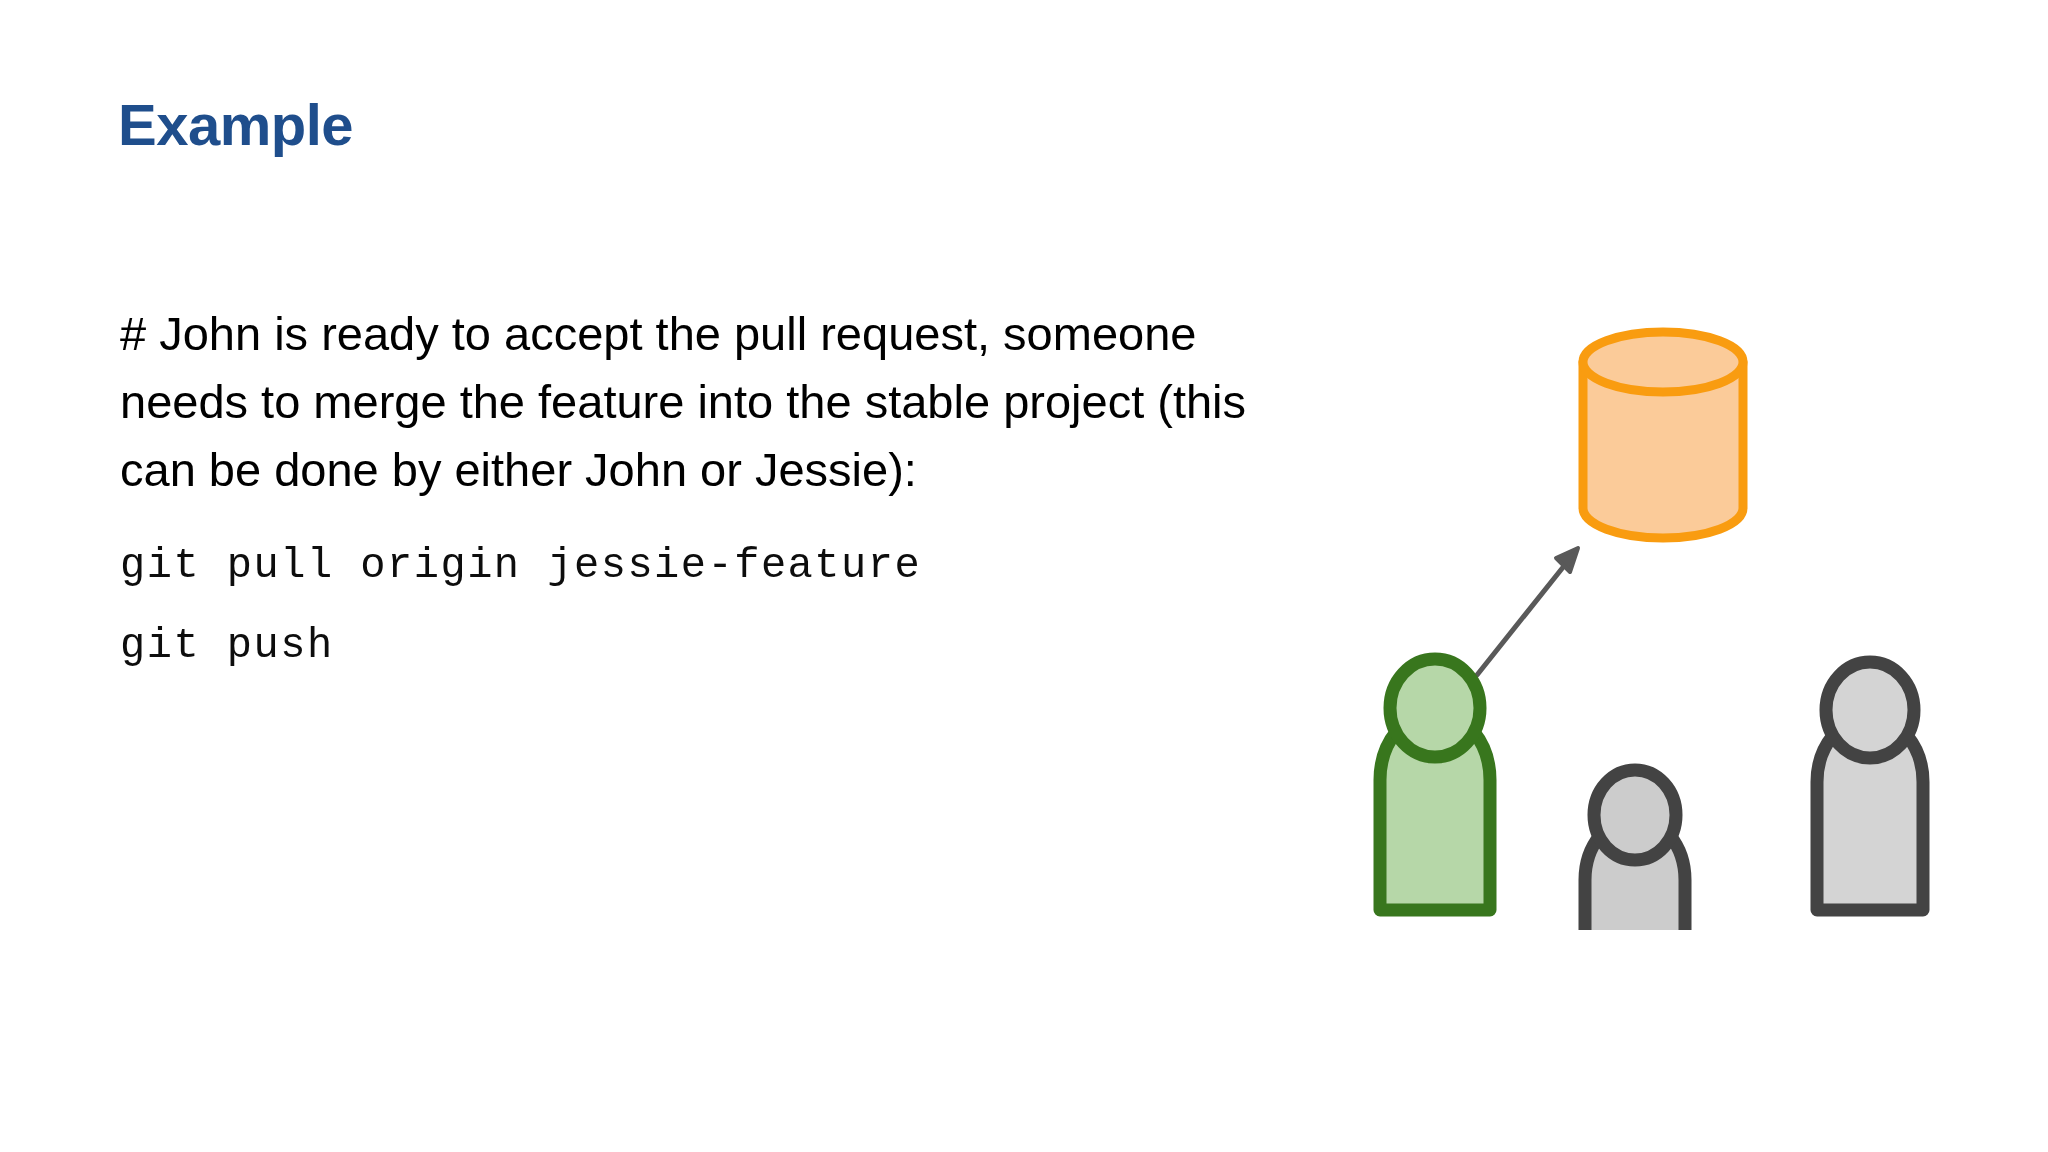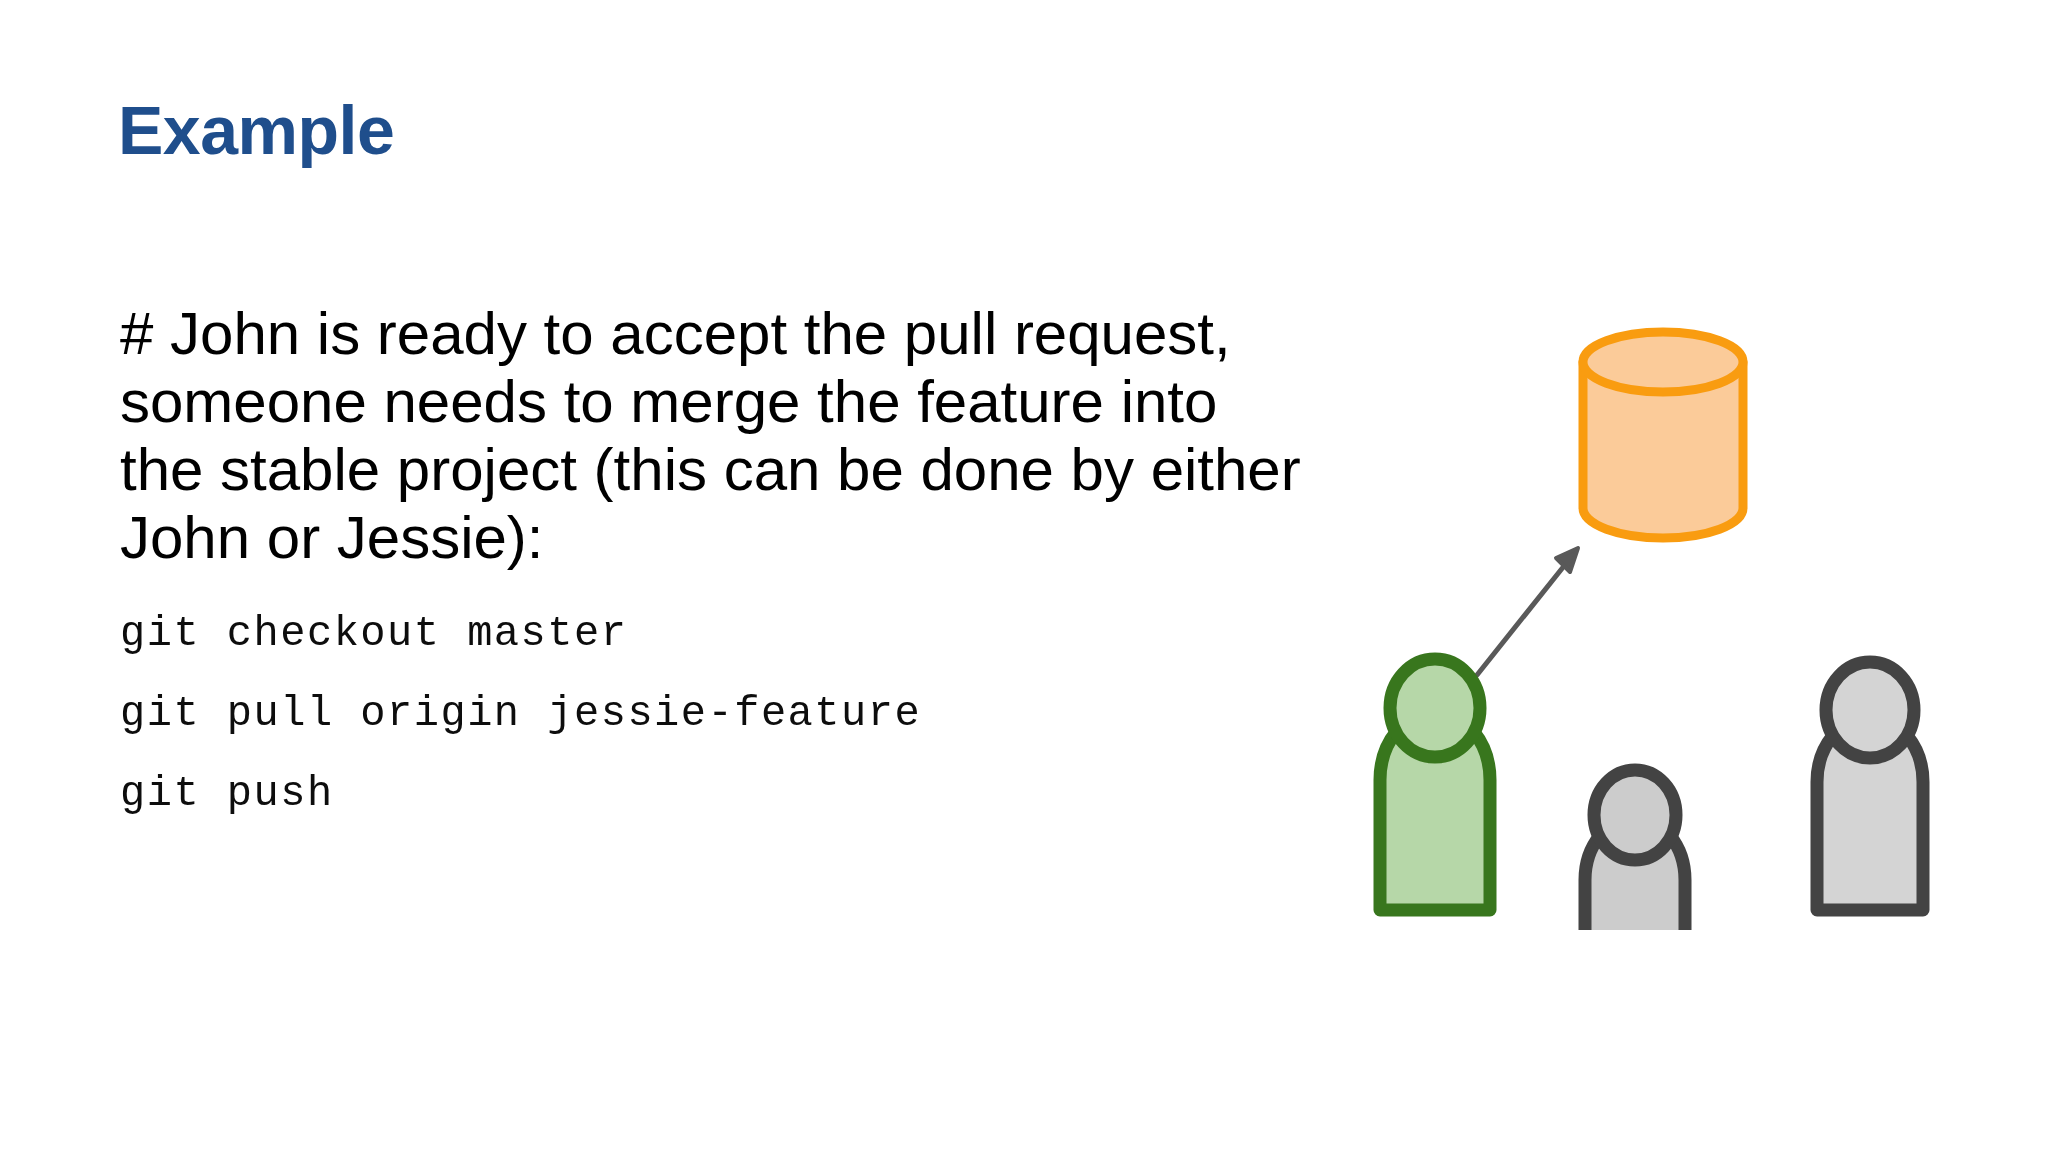--- a/index.html
+++ b/index.html
@@ -20,39 +20,39 @@
     inset: 0;
     background: #ffffff;
   }
 
   
   .slide-title {
     position: absolute;
     left: 118px;
     top: 96px;
     font-family: "Liberation Sans", sans-serif;
-    font-size: 68px;
+    font-size: 58px;
     font-weight: bold;
     color: #1F4E8C;
     letter-spacing: -0.5px;
     line-height: 1.0;
     white-space: nowrap;
   }
 
   
   .content-col {
     position: absolute;
     left: 120px;
     top: 300px;
     width: 1200px;
   }
 
   .body-paragraph {
     font-family: "Liberation Sans", sans-serif;
-    font-size: 60px;
+    font-size: 47px;
     line-height: 68px;
     color: #000000;
     width: 1190px;
     margin: 0 0 14px 0;
     font-weight: normal;
   }
 
   .code-block {
     margin-top: 22px;
   }
@@ -83,21 +83,20 @@
 
 <div class="slide">
 
   <div class="slide-title">Example</div>
 
   <div class="content-col">
 
     <p class="body-paragraph"># John is ready to accept the pull request, someone needs to merge the feature into the stable project (this can be done by either John or Jessie):</p>
 
     <div class="code-block">
-      <div class="code-line">git checkout master</div>
       <div class="code-line">git pull origin jessie-feature</div>
       <div class="code-line">git push</div>
     </div>
 
   </div>
 
   <div class="diagram">
     <svg width="700" height="640" viewBox="0 0 700 640" xmlns="http://www.w3.org/2000/svg">
 
       <g>

